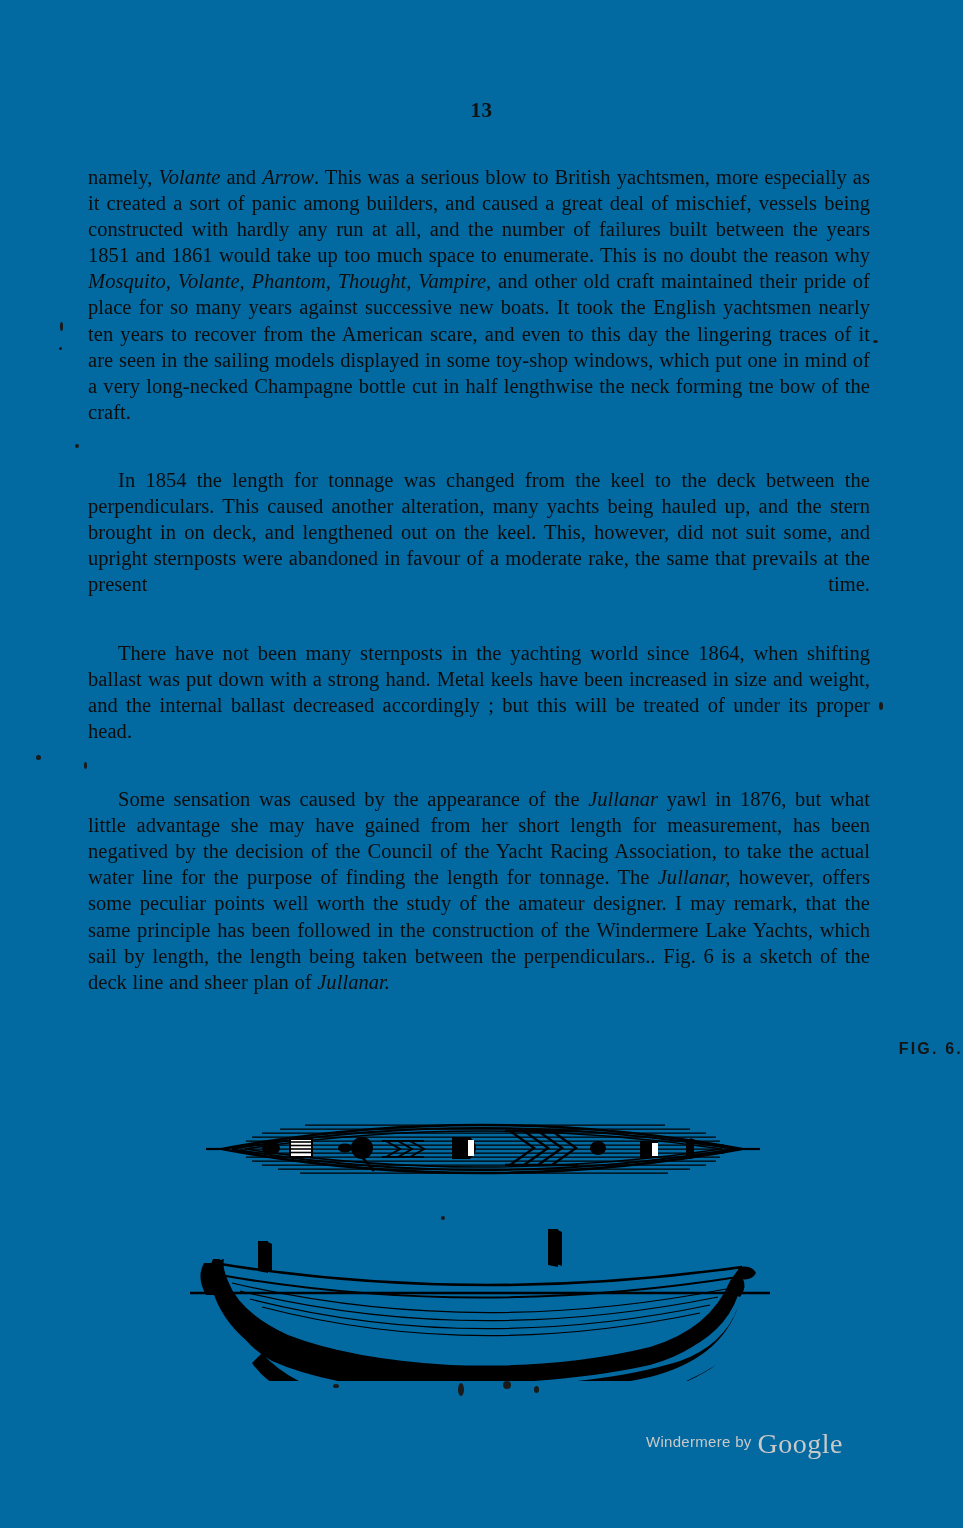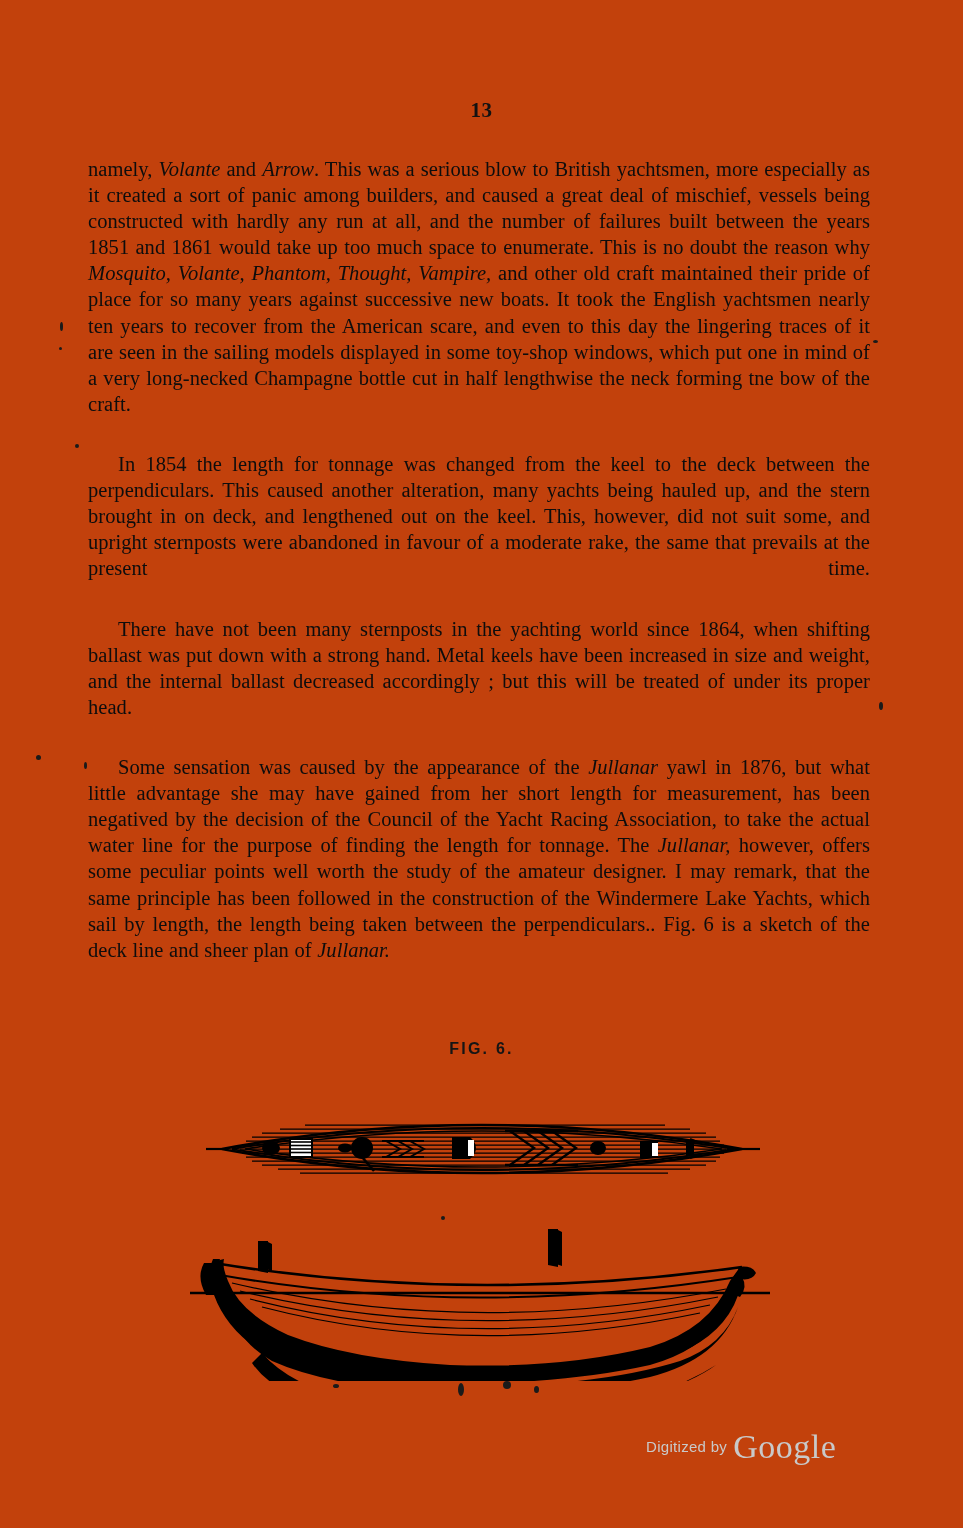--- a/index.html
+++ b/index.html
@@ -5,21 +5,21 @@
 <style>
   html, body {
     margin: 0;
     padding: 0;
     background: #ffffff;
   }
   .page {
     position: relative;
     width: 963px;
     height: 1528px;
-    background: #c2410c;
+    background: #0369a1;
     margin: 0 auto;
     overflow: hidden;
     font-family: "Liberation Serif", "DejaVu Serif", serif;
     color: #000000;
   }
 
   
   .folio {
     position: absolute;
     top: 98px;
@@ -34,21 +34,21 @@
   }
 
   
   .textblock {
     position: absolute;
     left: 88px;
     top: 148px;
     width: 782px;
   }
   .para {
-    margin: 8px 0 0 0;
+    margin: 16px 0 0 0;
     text-align: justify;
     text-justify: inter-word;
     font-size: 20.5px;
     line-height: 26.1px;
     color: #0d0d0d;
     letter-spacing: 0.05px;
     word-spacing: 0.4px;
   }
   .para.indent {
     text-indent: 30px;
@@ -66,21 +66,21 @@
   .para.noj::after { display: none; }
 
   
   .figure {
     position: absolute;
     left: 0;
     top: 1040px;
     width: 963px;
   }
   .fig-caption {
-    text-align: center;
+    text-align: right;
     font-family: "Liberation Sans", "DejaVu Sans", sans-serif;
     font-weight: bold;
     font-size: 16px;
     letter-spacing: 2.2px;
     color: #151515;
     margin-bottom: 23px;
   }
   .fig-art {
     position: relative;
     width: 963px;
@@ -106,21 +106,21 @@
     white-space: nowrap;
   }
   .wm-pre {
     font-family: "Liberation Sans", "DejaVu Sans", sans-serif;
     font-size: 15px;
     letter-spacing: 0.3px;
     vertical-align: 6px;
   }
   .wm-google {
     font-family: "Liberation Serif", "DejaVu Serif", serif;
-    font-size: 34px;
+    font-size: 28px;
     letter-spacing: 0.5px;
     margin-left: 6px;
   }
 </style>
 </head>
 <body>
 
 <div class="page">
 
   <div class="folio">13</div>
@@ -307,16 +307,16 @@
       <div class="speck" style="left: 873px; top: 340px; width: 5px; height: 3px;"></div>
       <div class="speck" style="left: 879px; top: 702px; width: 4px; height: 8px;"></div>
       <div class="speck" style="left: 333px; top: 1384px; width: 6px; height: 4px;"></div>
       <div class="speck" style="left: 458px; top: 1383px; width: 6px; height: 13px;"></div>
       <div class="speck" style="left: 503px; top: 1381px; width: 8px; height: 8px;"></div>
       <div class="speck" style="left: 534px; top: 1386px; width: 5px; height: 7px;"></div>
       <div class="speck" style="left: 441px; top: 1216px; width: 4px; height: 4px;"></div>
     </div>
 
   <div class="watermark">
-    <span class="wm-pre">Digitized by</span><span class="wm-google">Google</span>
+    <span class="wm-pre">Windermere by</span><span class="wm-google">Google</span>
   </div>
 
 </div>
 
 </body></html>

